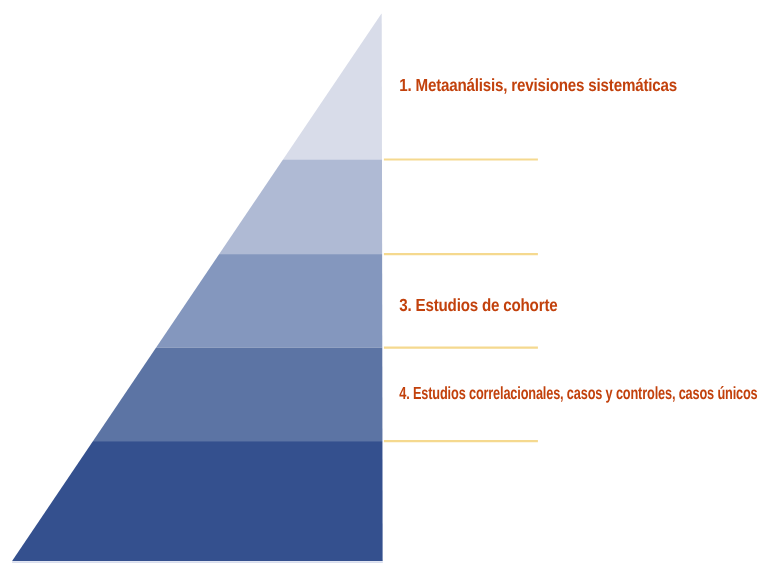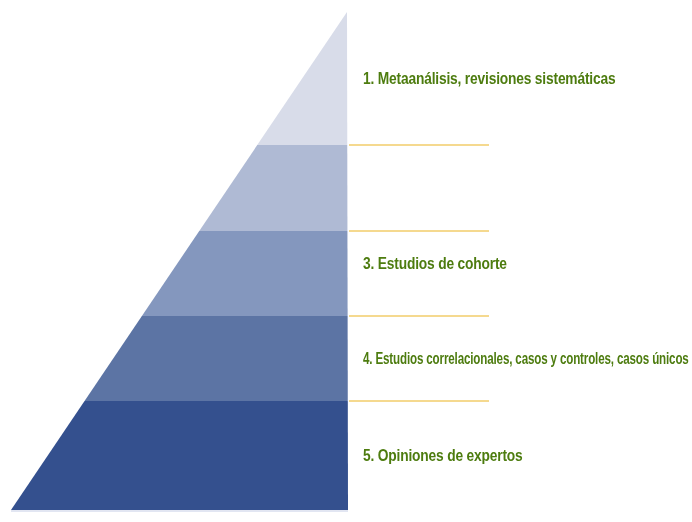--- a/index.html
+++ b/index.html
@@ -63,19 +63,18 @@
         <rect x="0" y="401" width="349" height="109" fill="#34508E"></rect>
       </g>
     <g id="dividers-group">
         <line x1="349" y1="145" x2="489" y2="145" stroke="#F5D98F" stroke-width="2"></line>
         <line x1="349" y1="231" x2="489" y2="231" stroke="#F5D98F" stroke-width="2"></line>
         <line x1="349" y1="316" x2="489" y2="316" stroke="#F5D98F" stroke-width="2"></line>
         <line x1="349" y1="401" x2="489" y2="401" stroke="#F5D98F" stroke-width="2"></line>
       </g>
     <line id="base-edge" x1="11" y1="511" x2="348" y2="511" stroke-width="1.5" stroke="#D9DEEE"></line>
   </svg>
-  <div class="labels-layer" id="labels-layer" style="color: #4d7c0f;">
+  <div class="labels-layer" id="labels-layer" style="color: #c2410c;">
       <div class="label-row" style="top: 78.5px;"><span class="label-text" style="transform: scaleX(0.86);">1. Metaanálisis, revisiones sistemáticas</span></div>
-      <div class="label-row" style="top: 264px;"><span class="label-text" style="transform: scaleX(0.86);">3. Estudios de cohorte</span></div>
+      <div class="label-row" style="top: 279px;"><span class="label-text" style="transform: scaleX(0.86);">3. Estudios de cohorte</span></div>
       <div class="label-row" style="top: 358.5px;"><span class="label-text" style="transform: scaleX(0.724444);">4. Estudios correlacionales, casos y controles, casos únicos</span></div>
-      <div class="label-row" style="top: 455.5px;"><span class="label-text" style="transform: scaleX(0.86);">5. Opiniones de expertos</span></div>
     </div>
 </div>
 
 </body></html>

